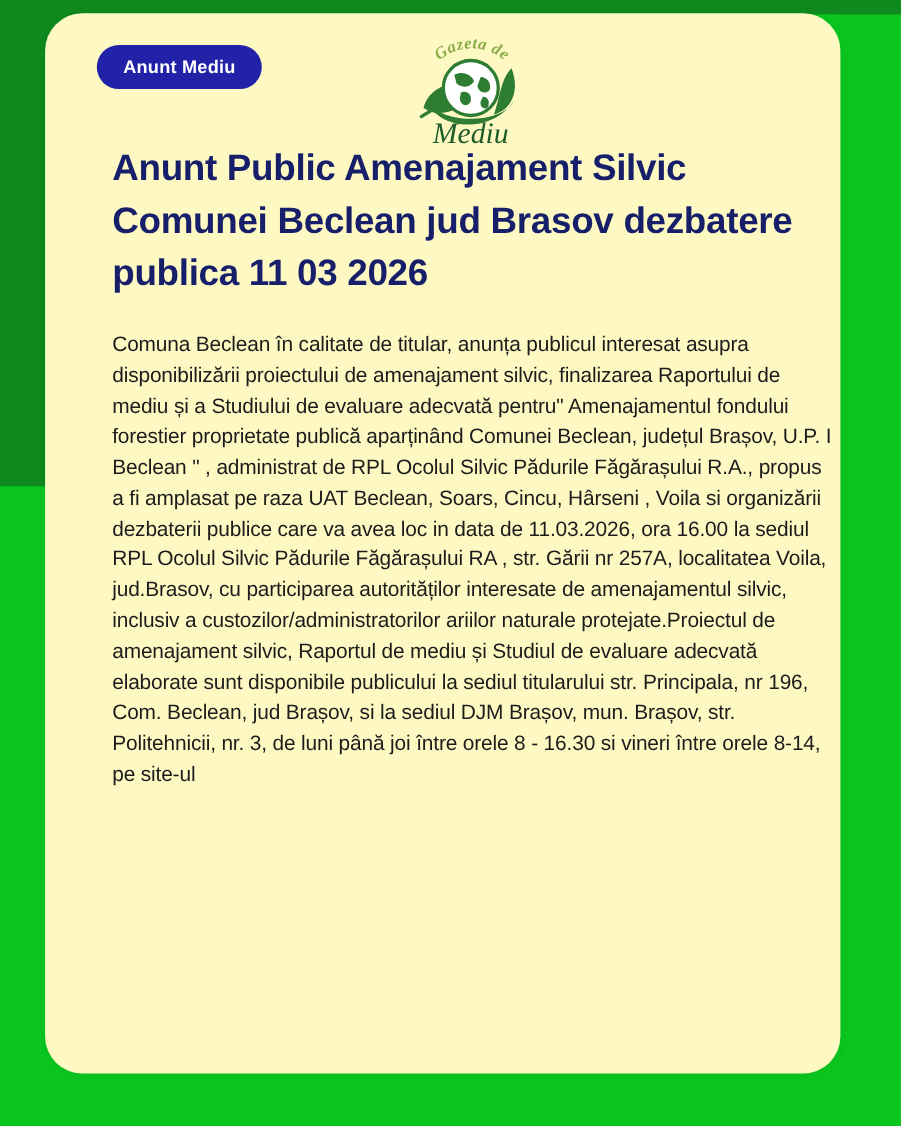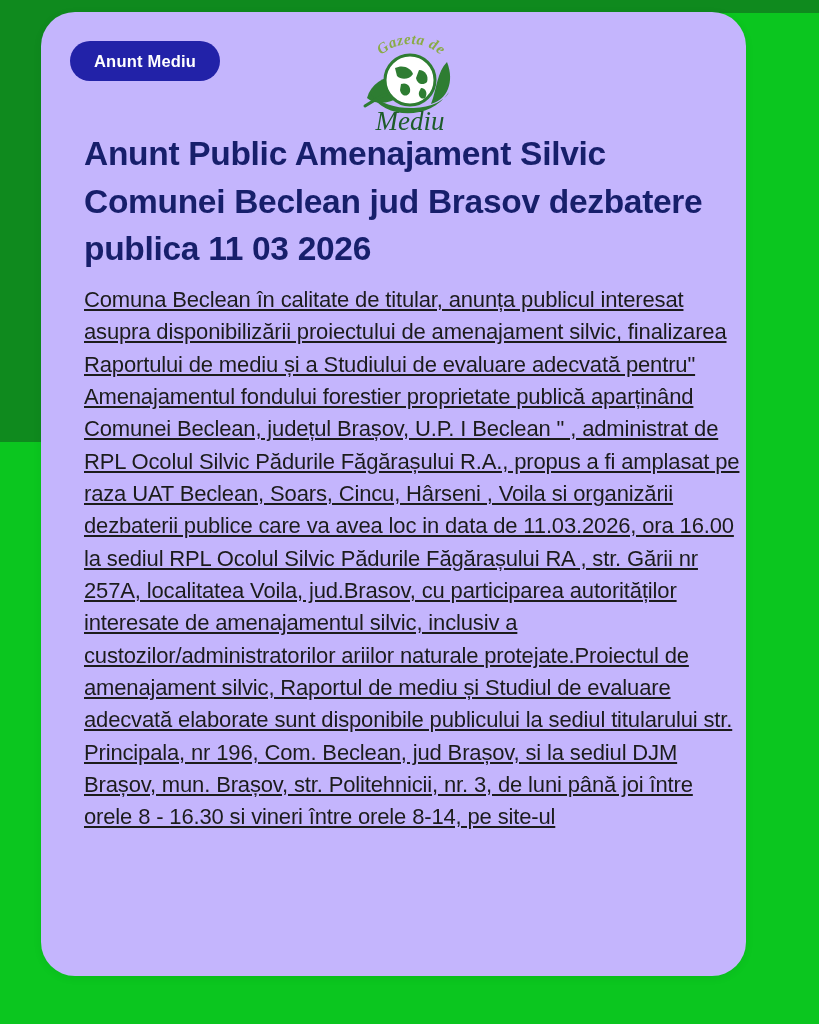--- a/index.html
+++ b/index.html
@@ -47,24 +47,25 @@
     height: 13px;
     background: #0f8a1e;
   }
 
   .card {
     position: absolute;
     left: 41px;
     top: 12px;
     width: 705px;
     height: 964px;
-    background: #c4b5fd;
+    background: #fef9c3;
     border-radius: 34px;
     overflow: hidden;
     box-shadow: 0 2px 10px rgba(0,0,0,0.06);
+    padding-left: 18px;
   }
 
   .card-inner {
     position: relative;
     width: 100%;
     height: 100%;
   }
 
   
   .header-row {
@@ -110,28 +111,27 @@
     font-size: 33.5px;
     line-height: 1.42;
     font-weight: bold;
     letter-spacing: -0.3px;
   }
 
   
   .body-text {
     position: absolute;
     left: 43px;
-    top: 272px;
+    top: 288px;
     width: 659px;
     color: #1c1c1c;
-    font-size: 22px;
+    font-size: 19px;
     line-height: 1.47;
     letter-spacing: -0.15px;
     text-align: left;
-    text-decoration: underline;
   }
   .body-text p {
     margin: 0;
   }
 </style>
 </head>
 <body>
 
 <div id="stage">
 

